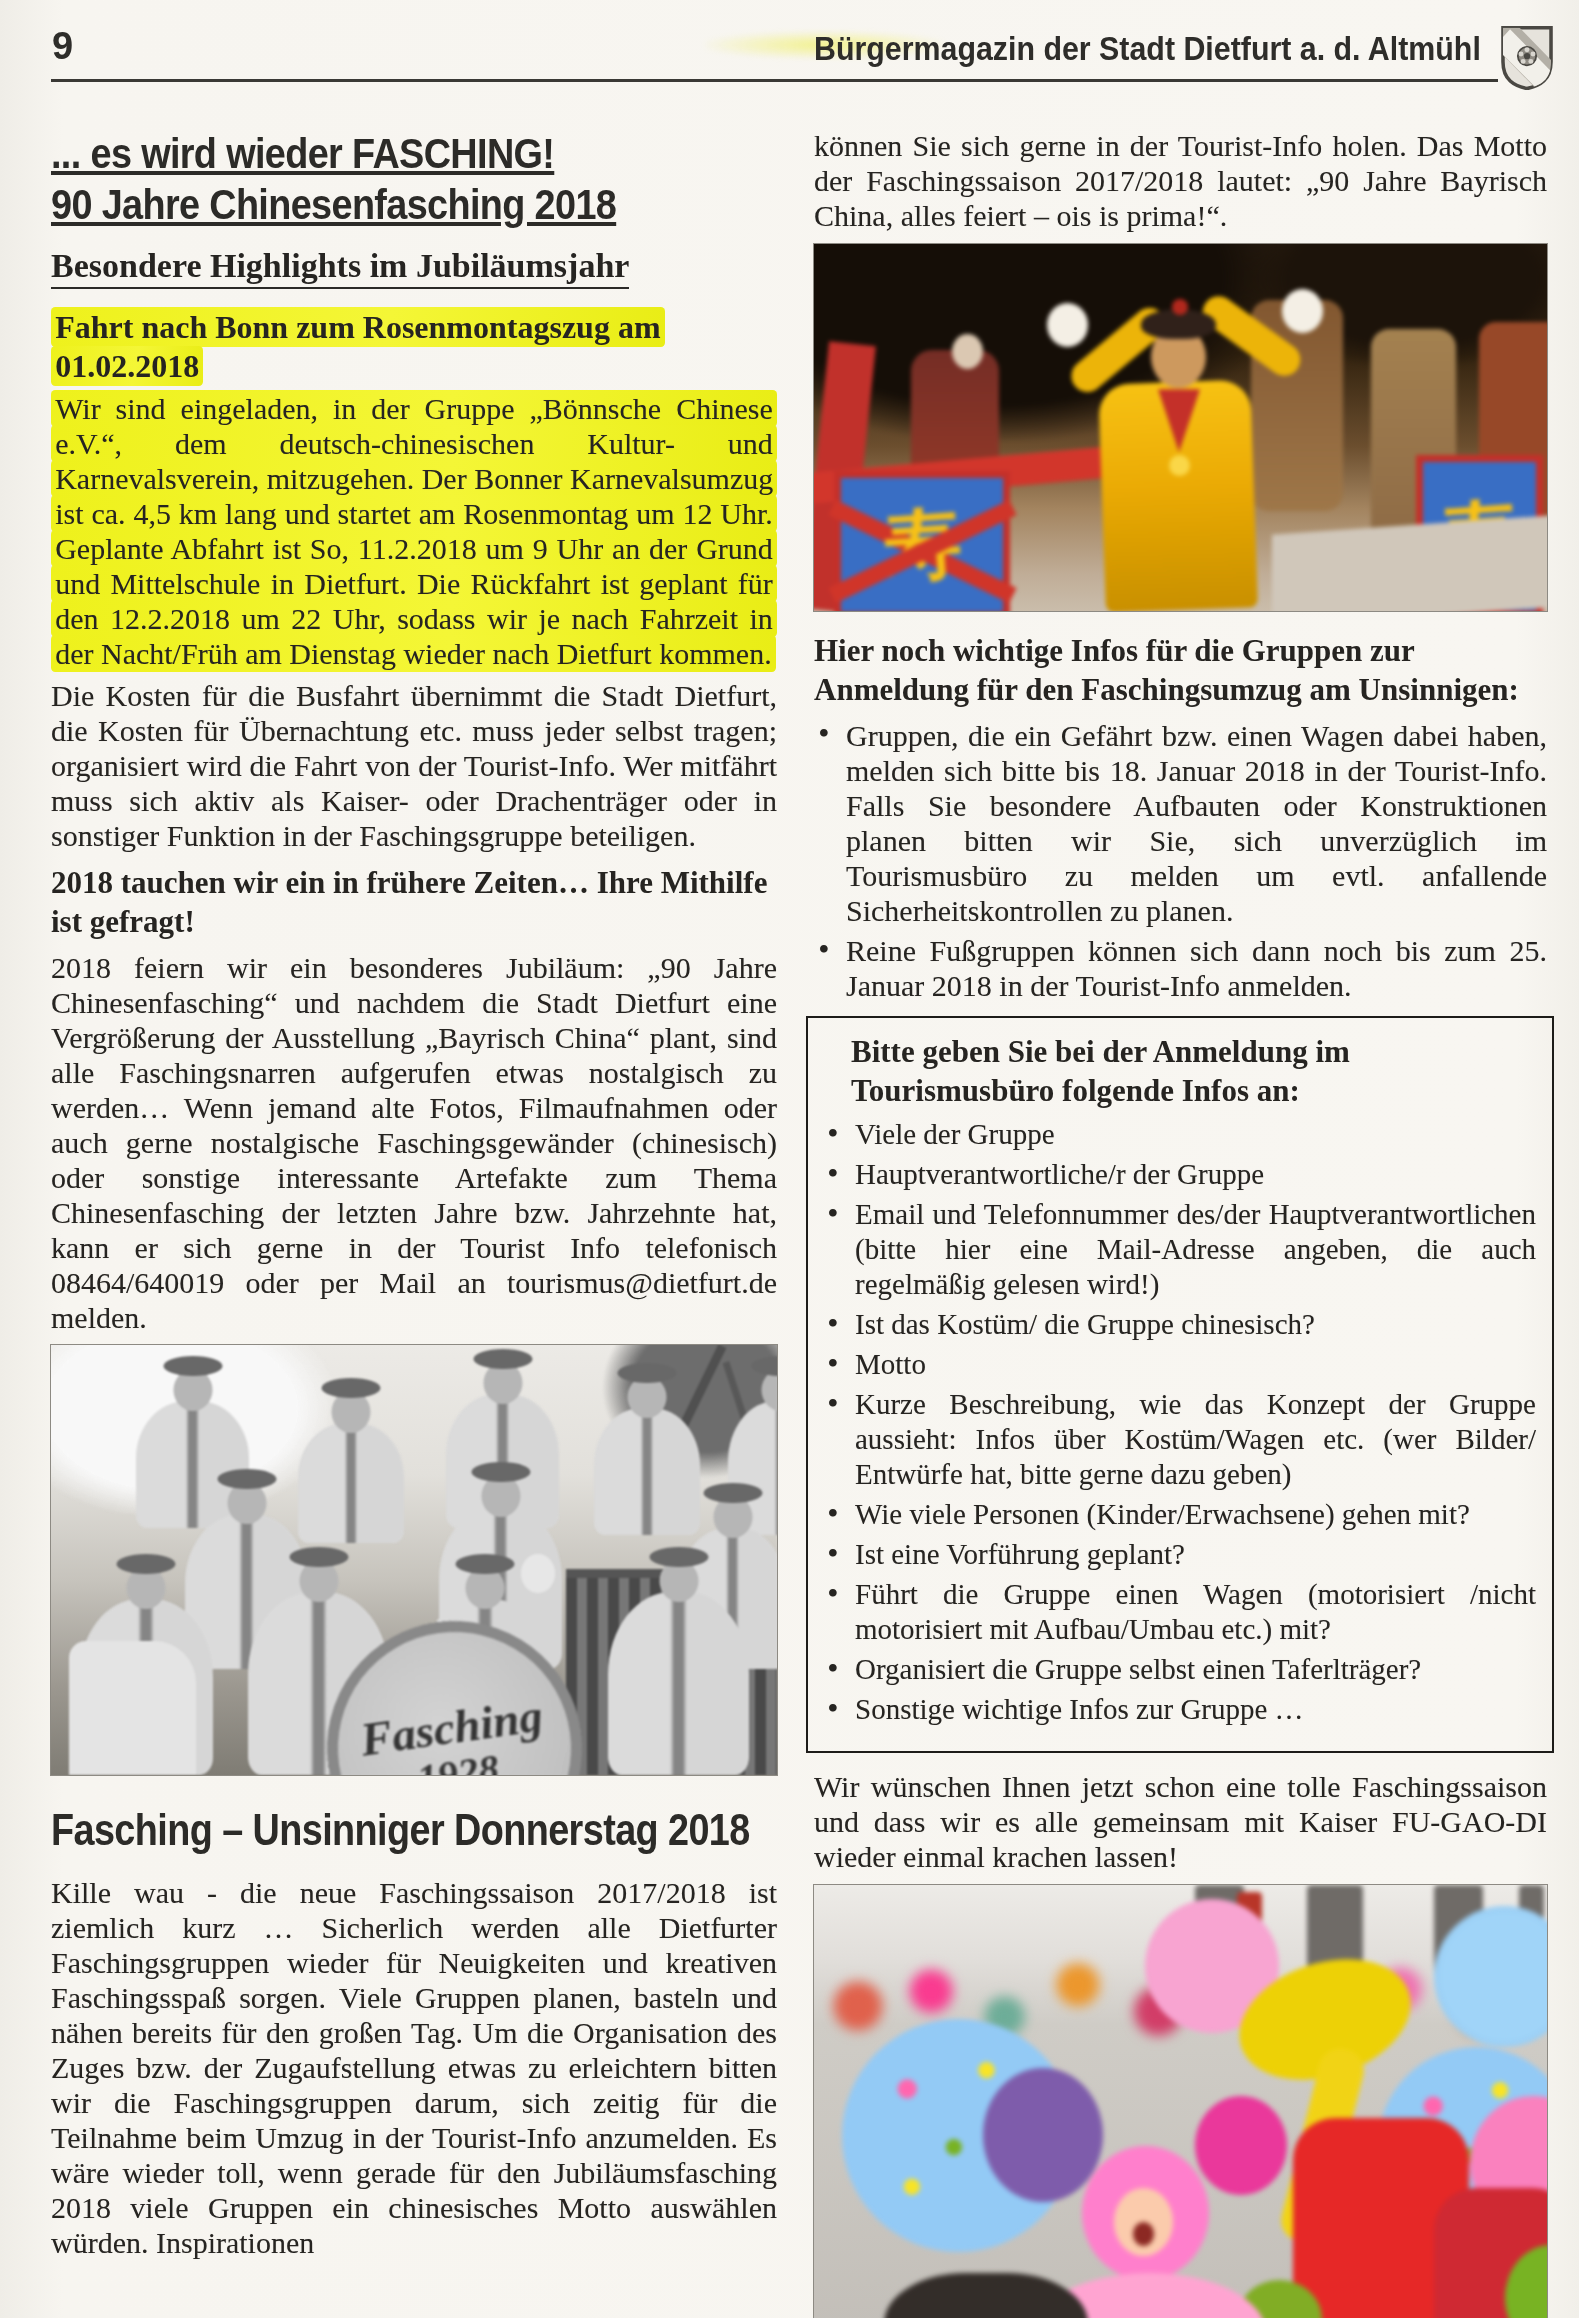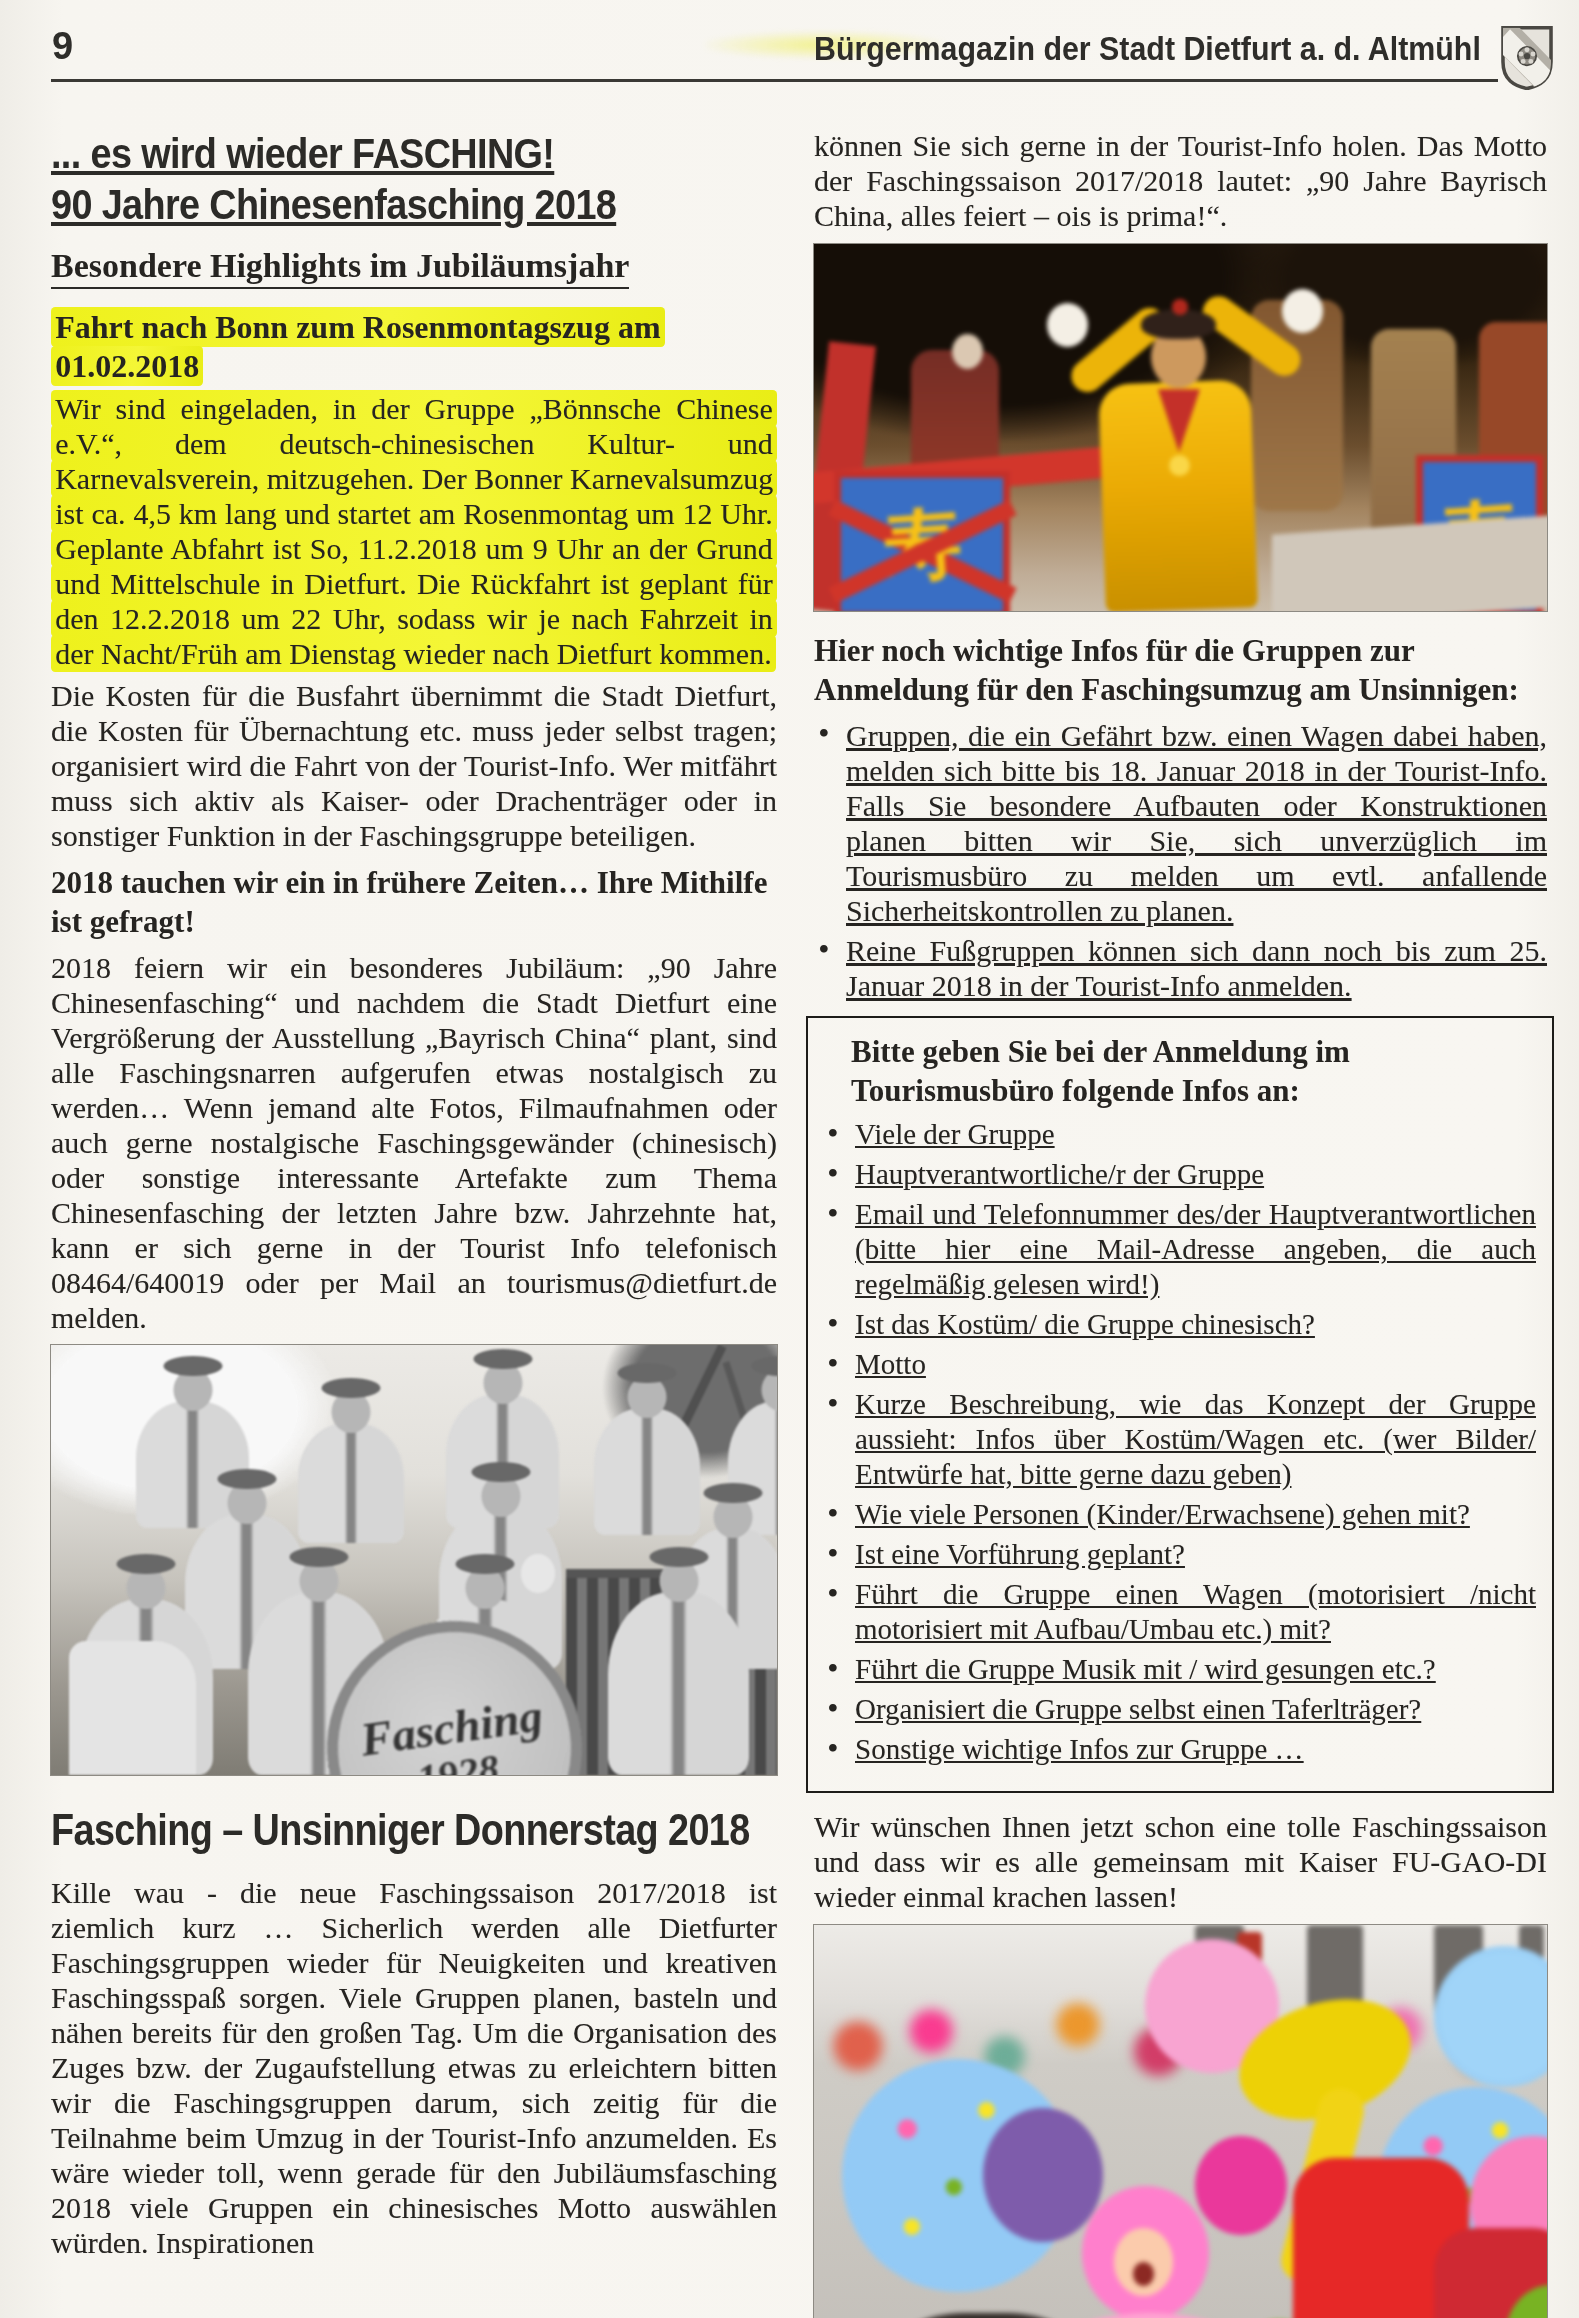--- a/index.html
+++ b/index.html
@@ -34,21 +34,21 @@
   .h2{font-size:34px;font-weight:bold;margin:0 0 18.3px 0;display:inline-block;
       border-bottom:2.8px solid #2b2a27;padding-bottom:2.8px;line-height:39px;}
   .h3{font-size:31px;line-height:39px;font-weight:bold;margin:10px 0 8.5px 0;text-align:left;}
   .hl{background:linear-gradient(100deg,#eef11c,#f4f636 55%,#e9ed15);
       box-decoration-break:clone;-webkit-box-decoration-break:clone;
       padding:2.1px 4.2px;border-radius:4.2px;}
   .hl-head{font-size:32px;font-weight:bold;line-height:39px;margin:0 0 5.6px 0;}
   .big-head{display:block;font-size:45px;line-height:54px;white-space:nowrap;
      transform:scaleX(.84);transform-origin:0 0;margin:28px 0 18.3px 0;}
   
-  ul.blist{list-style:none;margin:0 0 11.3px 0;padding:0;text-decoration:underline;}
+  ul.blist{list-style:none;margin:0 0 11.3px 0;padding:0;}
   ul.blist li{position:relative;padding-left:32px;font-size:30px;line-height:35px;
      text-align:justify;margin:0 0 5.6px 0;hyphens:auto;text-shadow:0 0 0.7px rgba(60,56,50,.25);}
   ul.blist li::before{content:"•";position:absolute;left:4.2px;top:-1.4px;font-size:32px;}
   
   .ibox{border:2.8px solid #1d1c19;margin:12.7px 0 15.5px -8.5px;padding:11.3px 15.5px 12.7px 15.5px;width:calc(100% - 20px);}
   .ibox .bx-head{font-size:31px;line-height:39px;font-weight:bold;margin:2.8px 0 7px 28px;text-align:left;}
   .ibox ul.blist li{font-size:29px;line-height:35px;margin:0 0 5px 0;}
   
   .photo{position:relative;overflow:hidden;outline:0.7px solid #8d8a83;}
   .scene{position:absolute;inset:0;}
@@ -274,21 +274,20 @@
 
       <li>Viele der Gruppe</li>
           <li>Hauptverantwortliche/r der Gruppe</li>
           <li>Email und Telefonnummer des/der Hauptverantwortlichen (bitte hier eine Mail-Adresse angeben, die auch regelmäßig gelesen wird!)</li>
           <li>Ist das Kostüm/ die Gruppe chinesisch?</li>
           <li>Motto</li>
           <li>Kurze Beschreibung, wie das Konzept der Gruppe aussieht: Infos über Kostüm/Wagen etc. (wer Bilder/ Entwürfe hat, bitte gerne dazu geben)</li>
           <li>Wie viele Personen (Kinder/Erwachsene) gehen mit?</li>
           <li>Ist eine Vorführung geplant?</li>
           <li>Führt die Gruppe einen Wagen (motorisiert /nicht motorisiert mit Aufbau/Umbau etc.) mit?</li>
-          <li>Führt die Gruppe Musik mit / wird gesungen etc.?</li>
           <li>Organisiert die Gruppe selbst einen Taferlträger?</li>
           <li>Sonstige wichtige Infos zur Gruppe …</li>
         </ul>
     </div>
 
     <p class="p">Wir wünschen Ihnen jetzt schon eine tolle Faschingssaison und dass wir es alle gemeinsam mit Kaiser FU-GAO-DI wieder einmal krachen lassen!</p>
 
     <div class="photo photo3">
       <div class="scene">
         <div class="p3-w abs" style="left:381px;top:0;width:49px;height:92px"></div>

